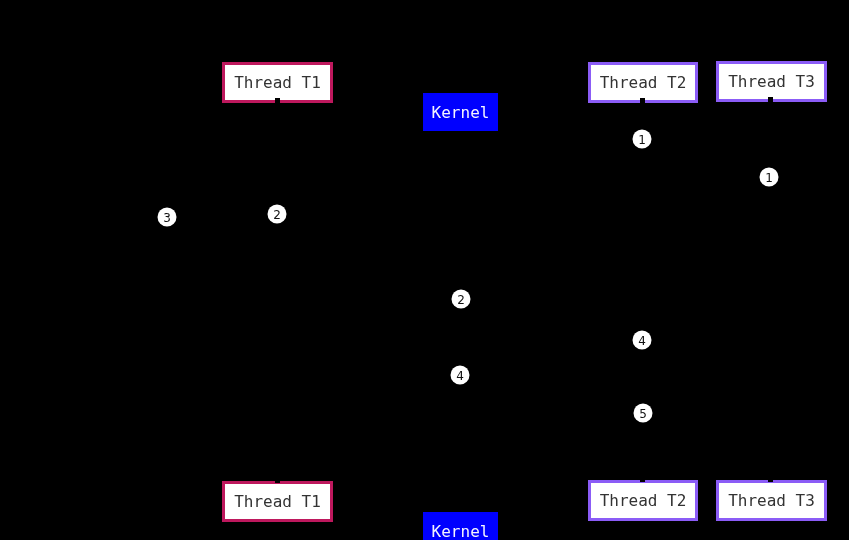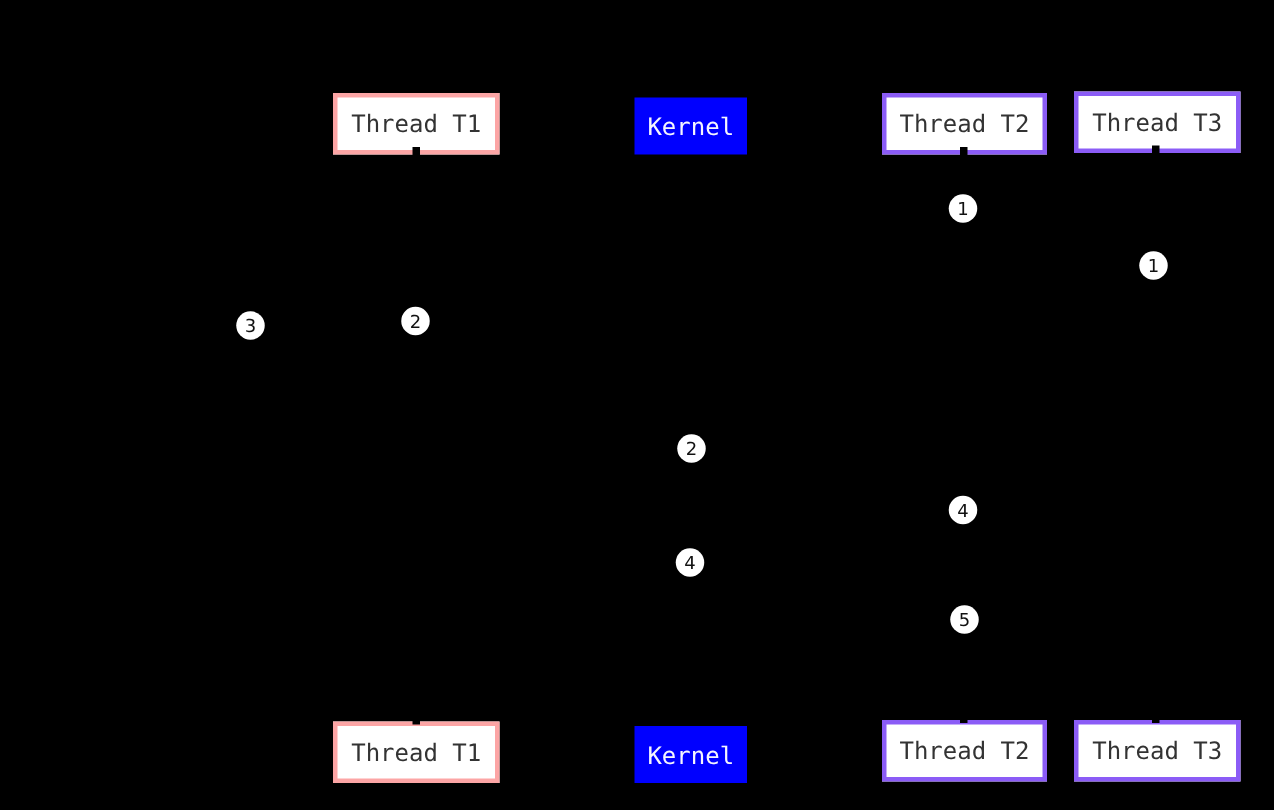--- a/index.html
+++ b/index.html
@@ -19,26 +19,27 @@
     position: absolute;
     box-sizing: border-box;
     background: #ffffff;
     display: flex;
     align-items: center;
     justify-content: center;
     font-size: 16px;
     color: #333333;
     white-space: nowrap;
   }
-  .actor-box.red-border  { border: 3px solid #fca5a5; }
+  .actor-box.red-border  { border: 3px solid #be185d; }
   .actor-box.blue-border { border: 3px solid #8b5cf6; }
   .actor-box.kernel {
     background: #0000ff;
     border: none;
     color: #f5f5ff;
+    margin-top: 28px;
   }
   .notch {
     position: absolute;
     width: 5px;
     height: 6px;
     background: #000000;
     z-index: 3;
   }
   .marker {
     position: absolute;

